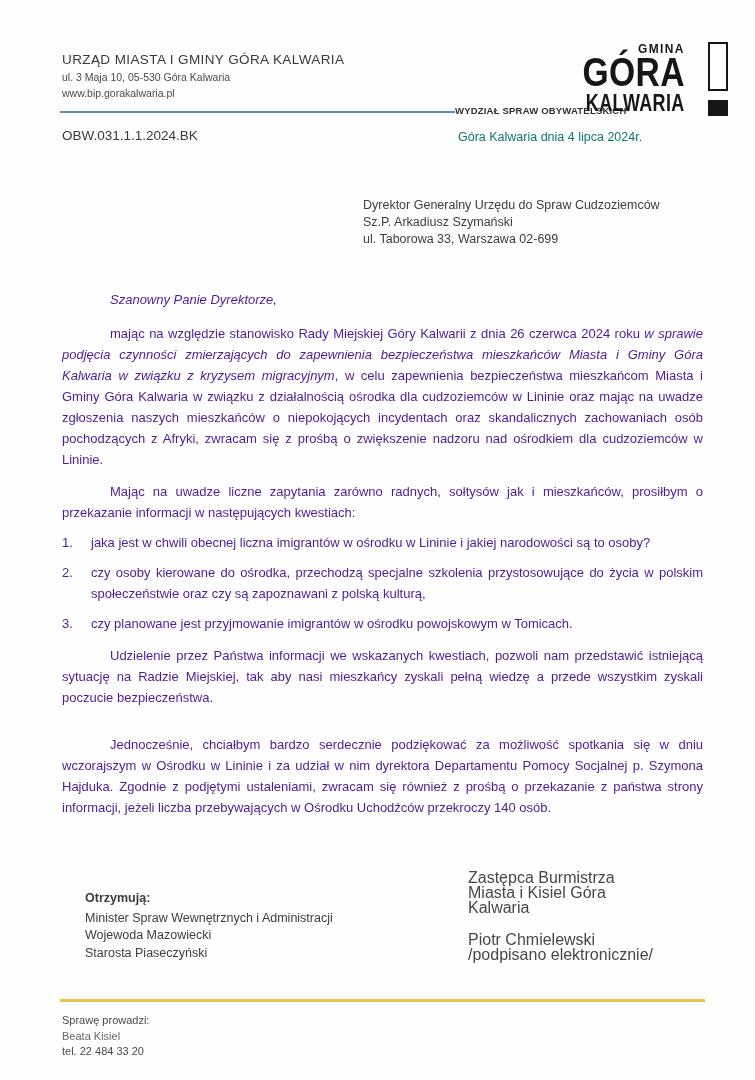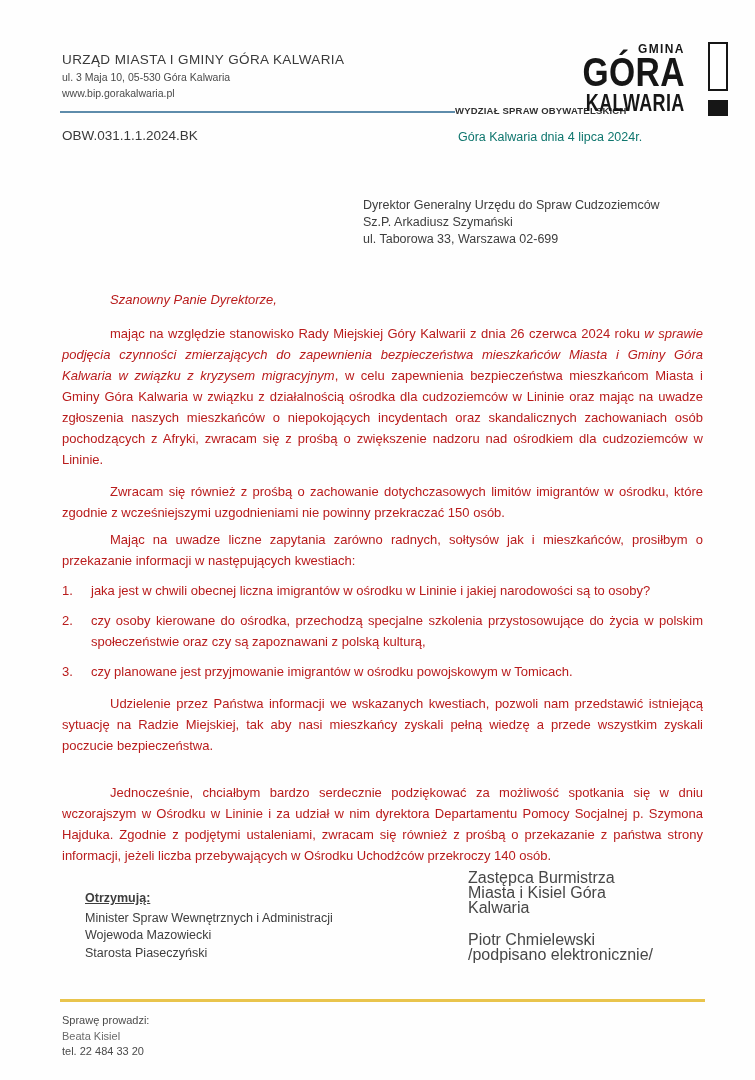--- a/index.html
+++ b/index.html
@@ -31,40 +31,40 @@
   .logo-gora     { font-size:41px; font-weight:bold; letter-spacing:.5px; line-height:.85; transform:scaleX(.82); transform-origin:right center; }
   .logo-kalwaria { font-size:23px; font-weight:bold; letter-spacing:.5px; line-height:1.0; margin-top:2px; transform:scaleX(.78); transform-origin:right center; }
   .logo-right { display:flex; flex-direction:column; }
   .logo-rect-outline { width:20px; height:49px; border:2px solid #161616; background:#fff; }
   .logo-rect-solid   { width:20px; height:16px; background:#161616; margin-top:9px; }
 
   
   .recipient { position:absolute; left:363px; top:197px; font-size:12.5px; line-height:17px; color:#3d3d3d; }
 
   
-  .body-block { position:absolute; left:62px; top:289px; width:641px; font-size:13px; line-height:21px; text-align:justify; color:#b91c1c; }
+  .body-block { position:absolute; left:62px; top:289px; width:641px; font-size:13px; line-height:21px; text-align:justify; color:#4c1d95; }
   .salutation { font-style:italic; margin-left:48px; margin-bottom:13px; text-align:left; }
   .para  { text-indent:48px; }
   .p1 { margin-bottom:11px; }
   .p2 { margin-bottom:6px; }
   .p3 { margin-bottom:9px; }
   .p4 { margin-bottom:0; }
   .p5 { margin-top:26px; }
   .italic { font-style:italic; }
   .num-list { margin-bottom:11px; }
   .list-item { display:flex; margin-bottom:9px; }
   .list-item:last-child { margin-bottom:0; }
   .list-num  { width:21px; flex-shrink:0; }
   .list-text { flex:1; text-align:justify;padding-left:8px; }
 
   
   .signature { position:absolute; left:468px; top:870px; width:195px; text-align:left; font-size:16px; line-height:15px; color:#474747; }
   .signature .sig-gap { height:17px; }
   .distribution { position:absolute; left:85px; top:890px; font-size:12.5px; line-height:17.5px; color:#3d3d3d; }
-  .dist-heading { font-weight:bold; text-decoration:underline; margin-bottom:2px; }
+  .dist-heading { font-weight:bold; margin-bottom:2px; }
 
   
   .footer-rule { position:absolute; left:60px; top:999px; width:645px; height:2.5px; background:#e9c44c; }
   .case-block  { position:absolute; left:62px; top:1013px; font-size:11px; line-height:15.5px; color:#4a4a4a; }
   .case-name   { color:#6a6a6a; }
 </style>
 </head>
 <body>
 
 <div class="page">
@@ -93,21 +93,20 @@
     <div>Dyrektor Generalny Urzędu do Spraw Cudzoziemców</div>
     <div>Sz.P. Arkadiusz Szymański</div>
     <div>ul. Taborowa 33, Warszawa 02-699</div>
   </div>
 
   <div class="body-block">
     <div class="salutation">Szanowny Panie Dyrektorze,</div>
 
     <p class="para p1"><span>mając na względzie stanowisko Rady Miejskiej Góry Kalwarii z dnia 26 czerwca 2024 roku </span><span class="italic">w sprawie podjęcia czynności zmierzających do zapewnienia bezpieczeństwa mieszkańców Miasta i Gminy Góra Kalwaria w związku z kryzysem migracyjnym</span><span>, w celu zapewnienia bezpieczeństwa mieszkańcom Miasta i Gminy Góra Kalwaria w związku z działalnością ośrodka dla cudzoziemców w Lininie oraz mając na uwadze zgłoszenia naszych mieszkańców o niepokojących incydentach oraz skandalicznych zachowaniach osób pochodzących z Afryki, zwracam się z prośbą o zwiększenie nadzoru nad ośrodkiem dla cudzoziemców w Lininie.</span></p>
 
-    <p class="para p2">Zwracam się również z prośbą o zachowanie dotychczasowych limitów imigrantów w ośrodku, które zgodnie z wcześniejszymi uzgodnieniami nie powinny przekraczać 150 osób.</p>
 
     <p class="para p3">Mając na uwadze liczne zapytania zarówno radnych, sołtysów jak i mieszkańców, prosiłbym o przekazanie informacji w następujących kwestiach:</p>
 
     <div class="num-list">
       <div class="list-item">
         <span class="list-num">1.</span>
         <span class="list-text">jaka jest w chwili obecnej liczna imigrantów w ośrodku w Lininie i jakiej narodowości są to osoby?</span>
       </div>
       <div class="list-item">
         <span class="list-num">2.</span>

